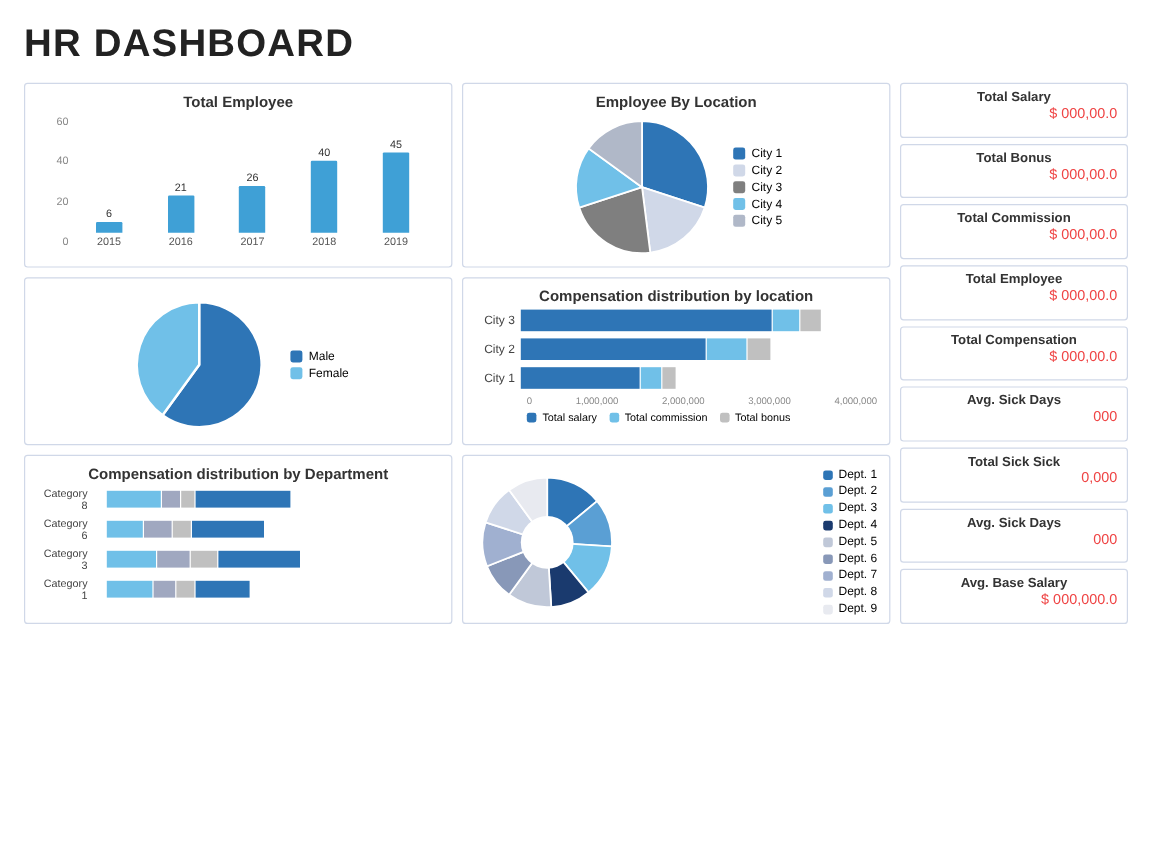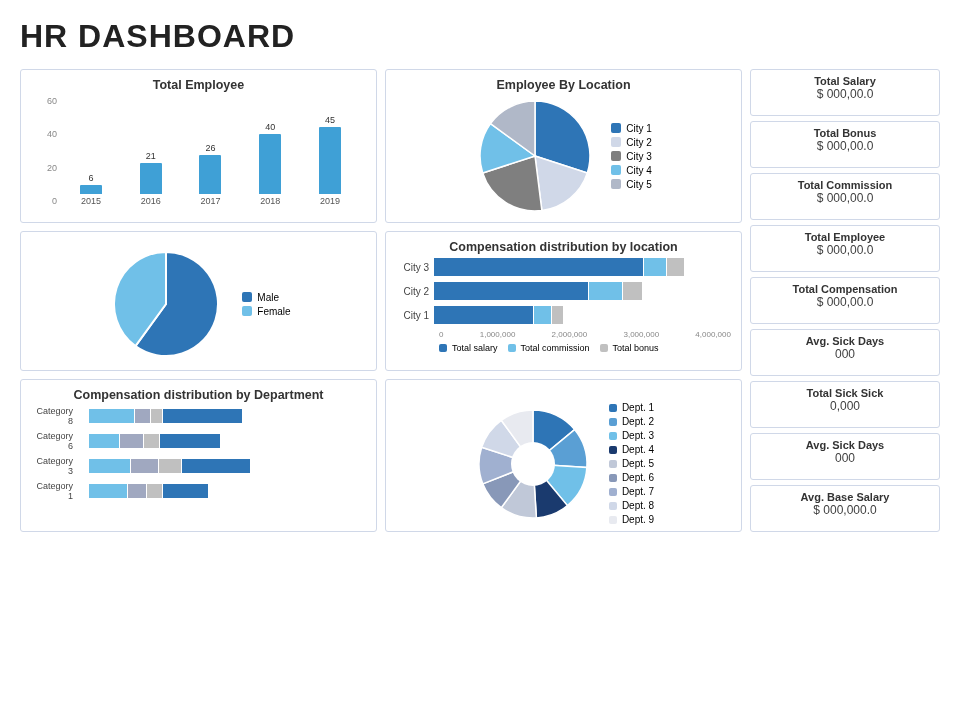--- a/index.html
+++ b/index.html
@@ -53,21 +53,22 @@
       flex: 1;
     }
     .stat-label {
       font-size: 11px;
       font-weight: 700;
       color: #333;
     }
     .stat-value {
       font-size: 12px;
       font-weight: 400;
-      color: #404040;
+      color: #ef4444;
+      text-align: right;
     }
 
     
     .bar-chart-area {
       display: flex;
       align-items: flex-end;
       height: 120px;
       position: relative;
       padding: 0 6px 0 30px;
       margin-top: 4px;
@@ -200,23 +201,23 @@
       font-size: 9px;
       padding-left: 62px;
       margin-top: 4px;
       flex-wrap: wrap;
     }
 
     
     .dept-pie-area {
       display: flex;
       align-items: center;
-      justify-content: center;
+      justify-content: space-between;
       gap: 16px;
-      margin-top: 14px;
+      margin-top: 2px;
     }
   </style>
 </head>
 <body>
 
 <h1>HR DASHBOARD</h1>
 
 <div class="dashboard-grid">
 
   <div class="card">

